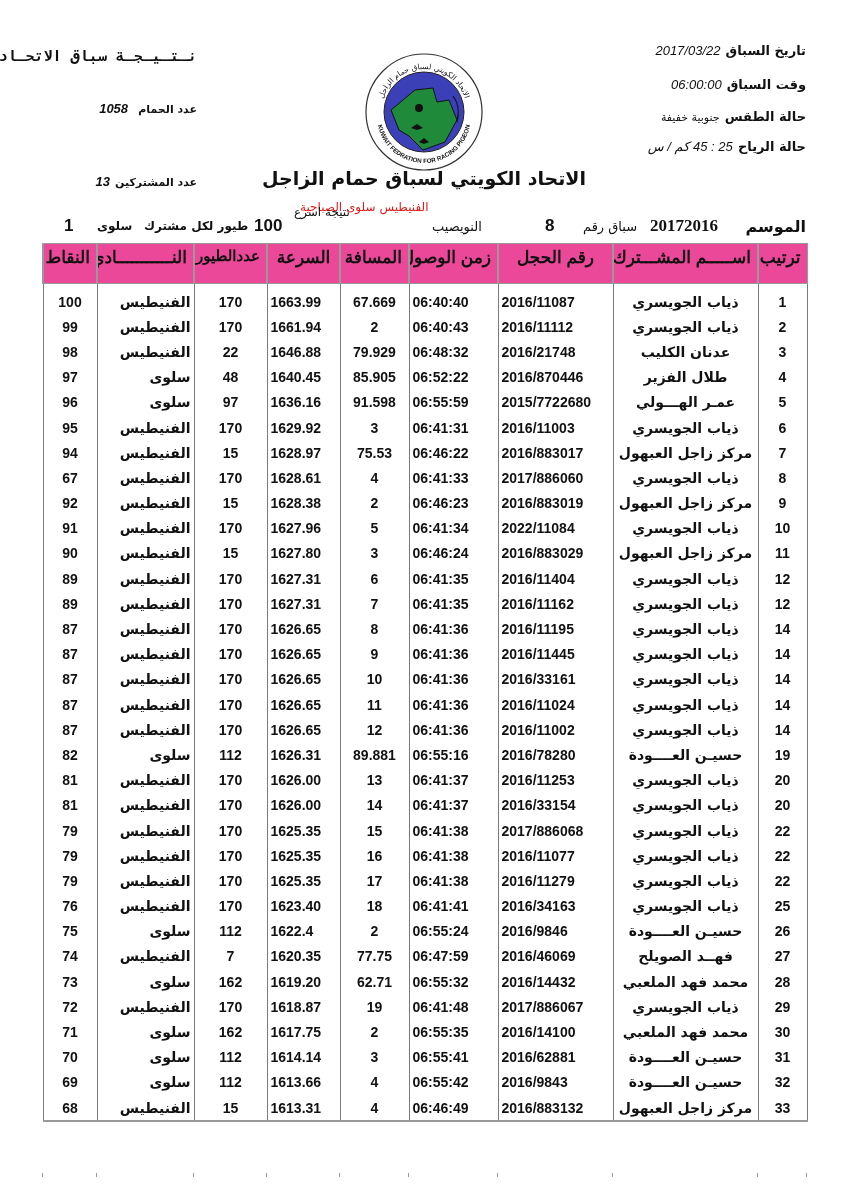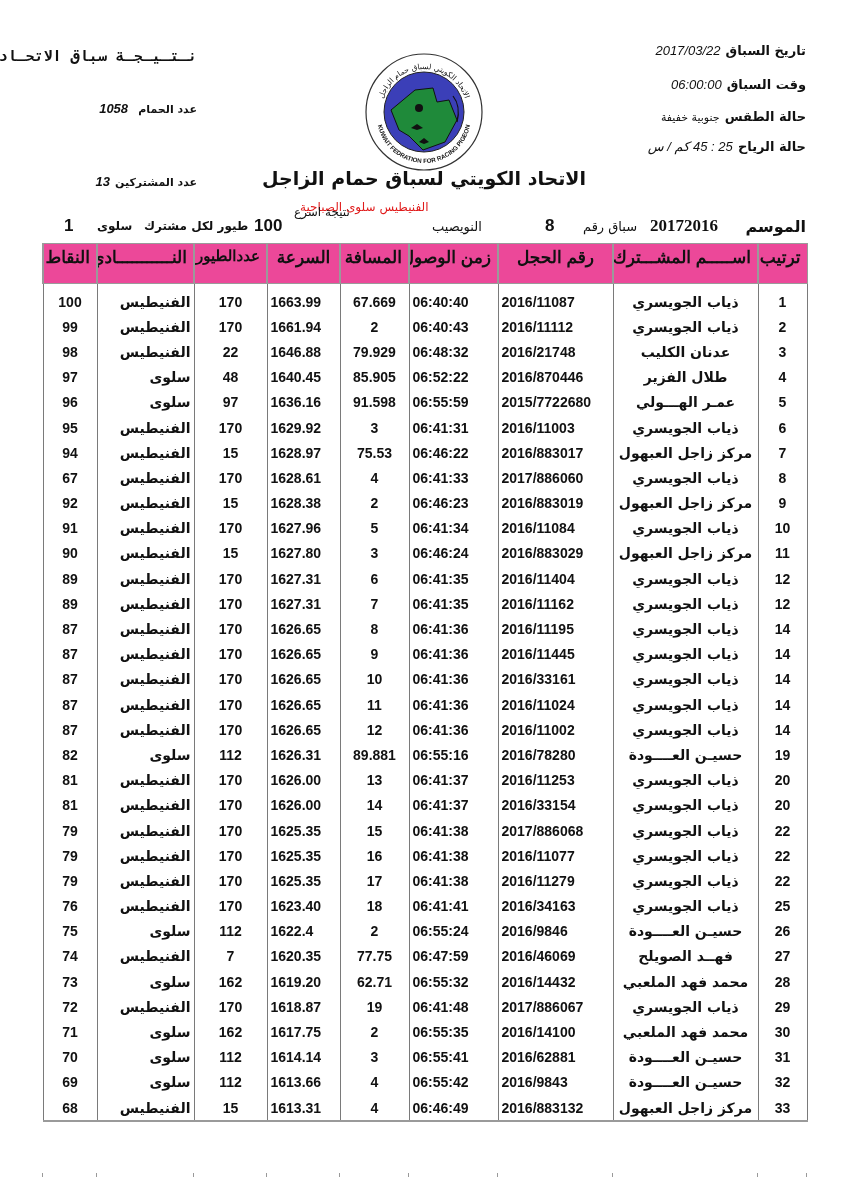--- a/index.html
+++ b/index.html
@@ -210,21 +210,21 @@
         <td class="c-time">06:46:23</td>
         <td class="c-dist">2</td>
         <td class="c-speed">1628.38</td>
         <td class="c-birds">15</td>
         <td class="c-club">الفنيطيس</td>
         <td class="c-points">92</td>
       </tr>
       <tr>
         <td class="c-rank">10</td>
         <td class="c-name">ذياب الجويسري</td>
-        <td class="c-ring">2016/11084</td>
+        <td class="c-ring">2022/11084</td>
         <td class="c-time">06:41:34</td>
         <td class="c-dist">5</td>
         <td class="c-speed">1627.96</td>
         <td class="c-birds">170</td>
         <td class="c-club">الفنيطيس</td>
         <td class="c-points">91</td>
       </tr>
       <tr>
         <td class="c-rank">11</td>
         <td class="c-name">مركز زاجل العبهول</td>

